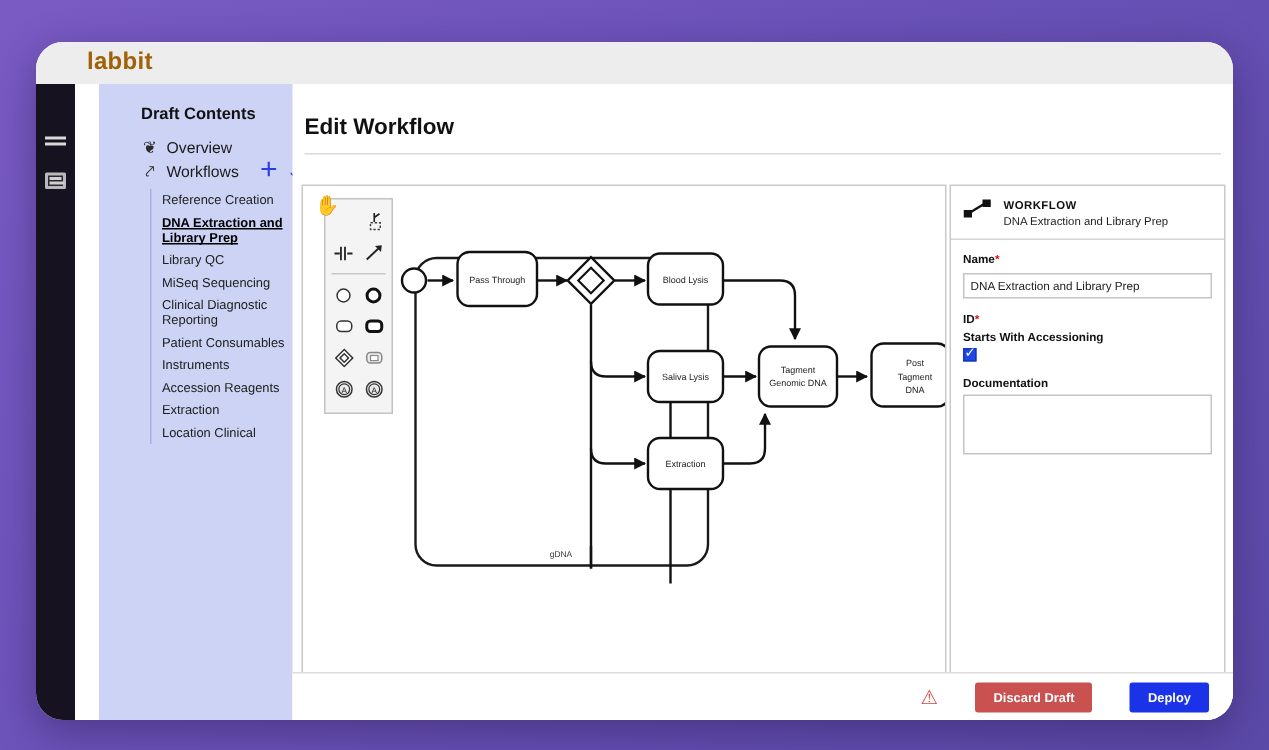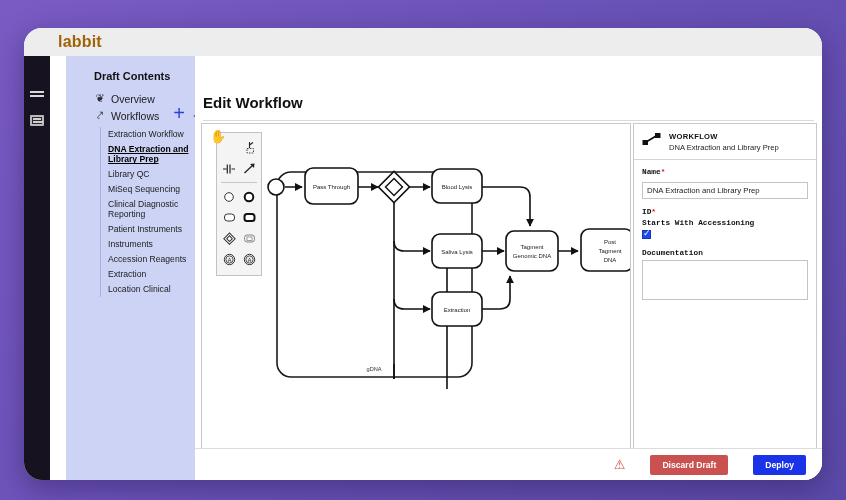--- a/index.html
+++ b/index.html
@@ -108,21 +108,21 @@
   .wf-item .chev { color: #3348d8; font-size: 9px; font-weight: bold; }
 
   
   #main {
     position: absolute; left: 171px; top: 28px;
     width: 627px; height: 424px;
     background: #ffffff;
   }
   #page-title {
     font-size: 15px; font-weight: bold; color: #111;
-    padding: 38px 0 0 8px;
+    padding: 20px 0 0 8px;
   }
   #title-rule {
     margin: 9px 8px 0 8px; height: 1px; background: #d9d9d9;
   }
 
   #work-area {
     position: absolute; left: 6px; top: 67px;
     width: 616px; height: 360px;
   }
 
@@ -171,21 +171,21 @@
     border-bottom: 1px solid #d4d4d4;
   }
   #props-head .ptext .kind {
     font-size: 7.6px; font-weight: bold; color: #111; letter-spacing: .3px;
   }
   #props-head .ptext .pname {
     font-size: 7.6px; color: #222; margin-top: 2px;
   }
   #props-body { padding: 8px 8px 0 8px; }
   .field-label {
-    font-size: 7.8px; font-weight: bold; color: #111; margin-bottom: 3px; font-family: Liberation Mono, monospace;
+    font-size: 7.8px; font-weight: bold; color: #111; margin-bottom: 3px;
   }
   .req { color: #d11; }
   .field-input {
     width: 100%; height: 17px;
     border: 1px solid #c4c4c4; background: #fff;
     font-size: 7.8px; color: #222;
     padding: 0 4px; line-height: 15px;
     font-family: "Liberation Sans", sans-serif;
     margin-bottom: 9px;
   }
@@ -266,41 +266,41 @@
 
     <div class="nav-top" id="workflows-row">
       <span class="glyph">⤤</span>
       <span>Workflows</span>
       <span id="plus-icon">+</span>
       <span id="caret-icon">⌄</span>
     </div>
 
     <div id="wf-list">
         <div class="wf-item">
-          <span class="label">Extraction Workflow</span>
+          <span class="label">Reference Creation</span>
           <span class="chev">›</span>
         </div>
         <div class="wf-item active">
           <span class="label">DNA Extraction and Library Prep</span>
           <span class="chev">›</span>
         </div>
         <div class="wf-item">
           <span class="label">Library QC</span>
           <span class="chev">›</span>
         </div>
         <div class="wf-item">
           <span class="label">MiSeq Sequencing</span>
           <span class="chev">›</span>
         </div>
         <div class="wf-item">
           <span class="label">Clinical Diagnostic Reporting</span>
           <span class="chev">›</span>
         </div>
         <div class="wf-item">
-          <span class="label">Patient Instruments</span>
+          <span class="label">Patient Consumables</span>
           <span class="chev">›</span>
         </div>
         <div class="wf-item">
           <span class="label">Instruments</span>
           <span class="chev">›</span>
         </div>
         <div class="wf-item">
           <span class="label">Accession Reagents</span>
           <span class="chev">›</span>
         </div>

